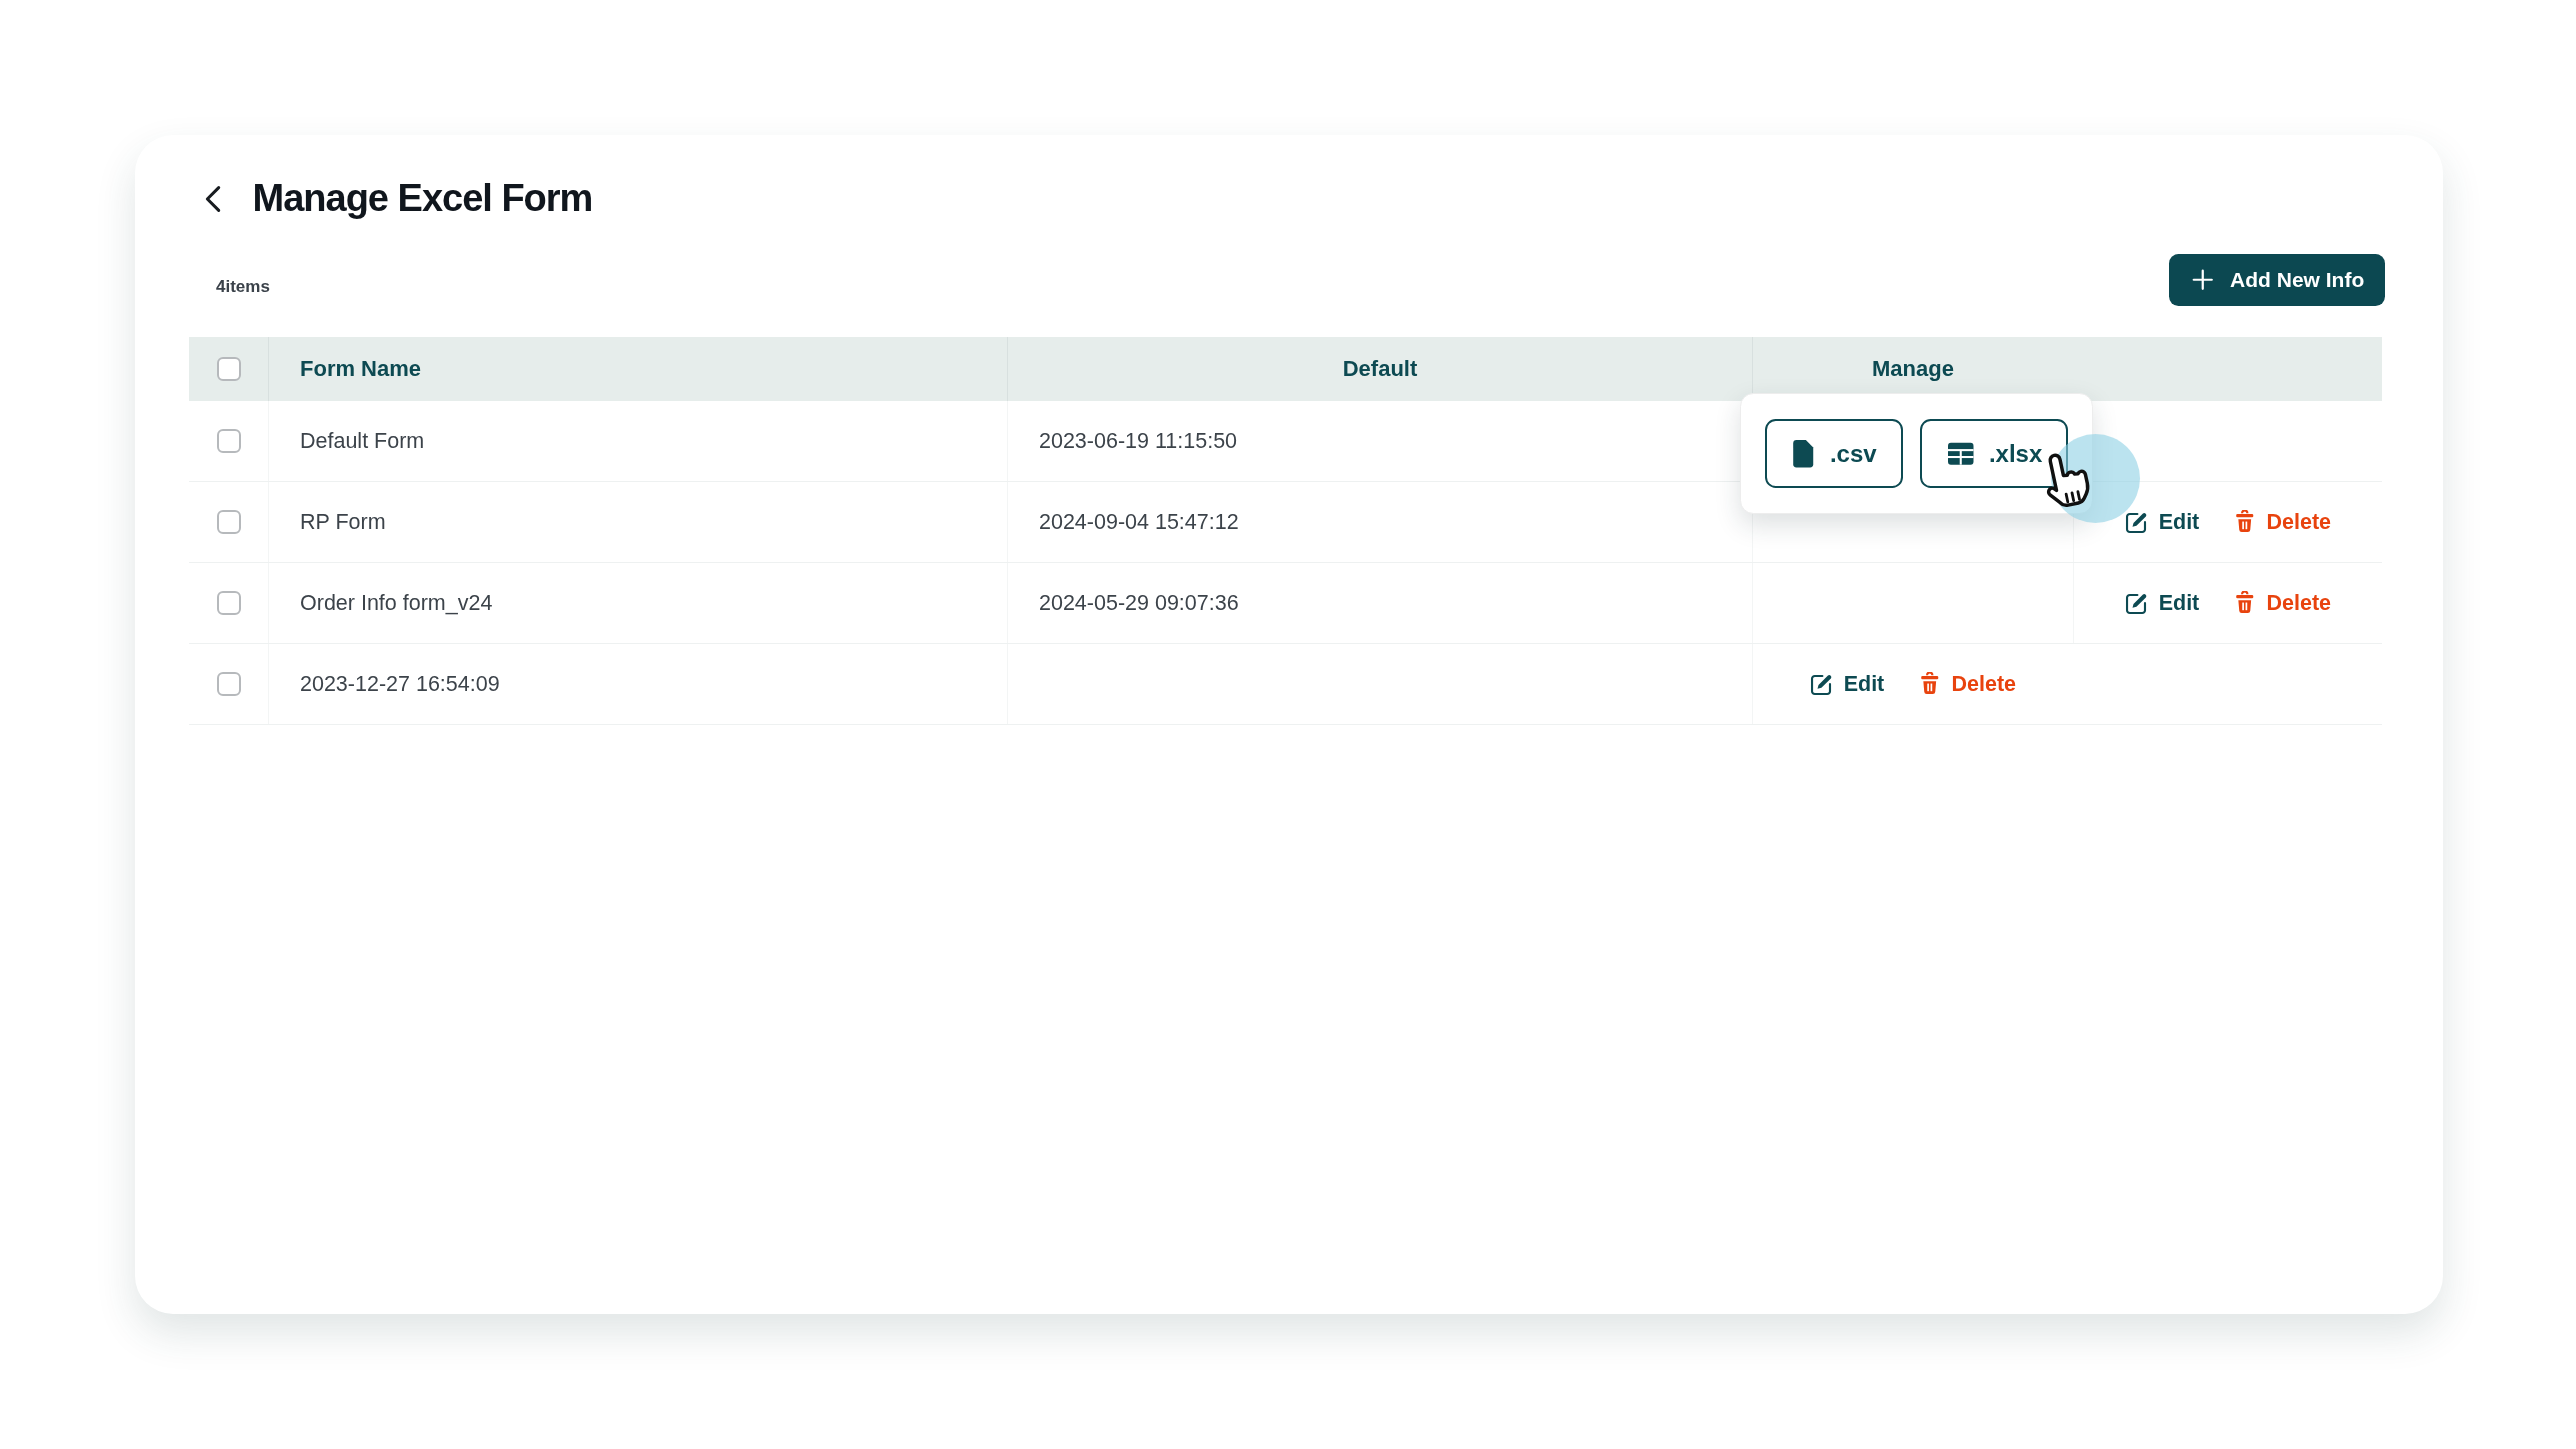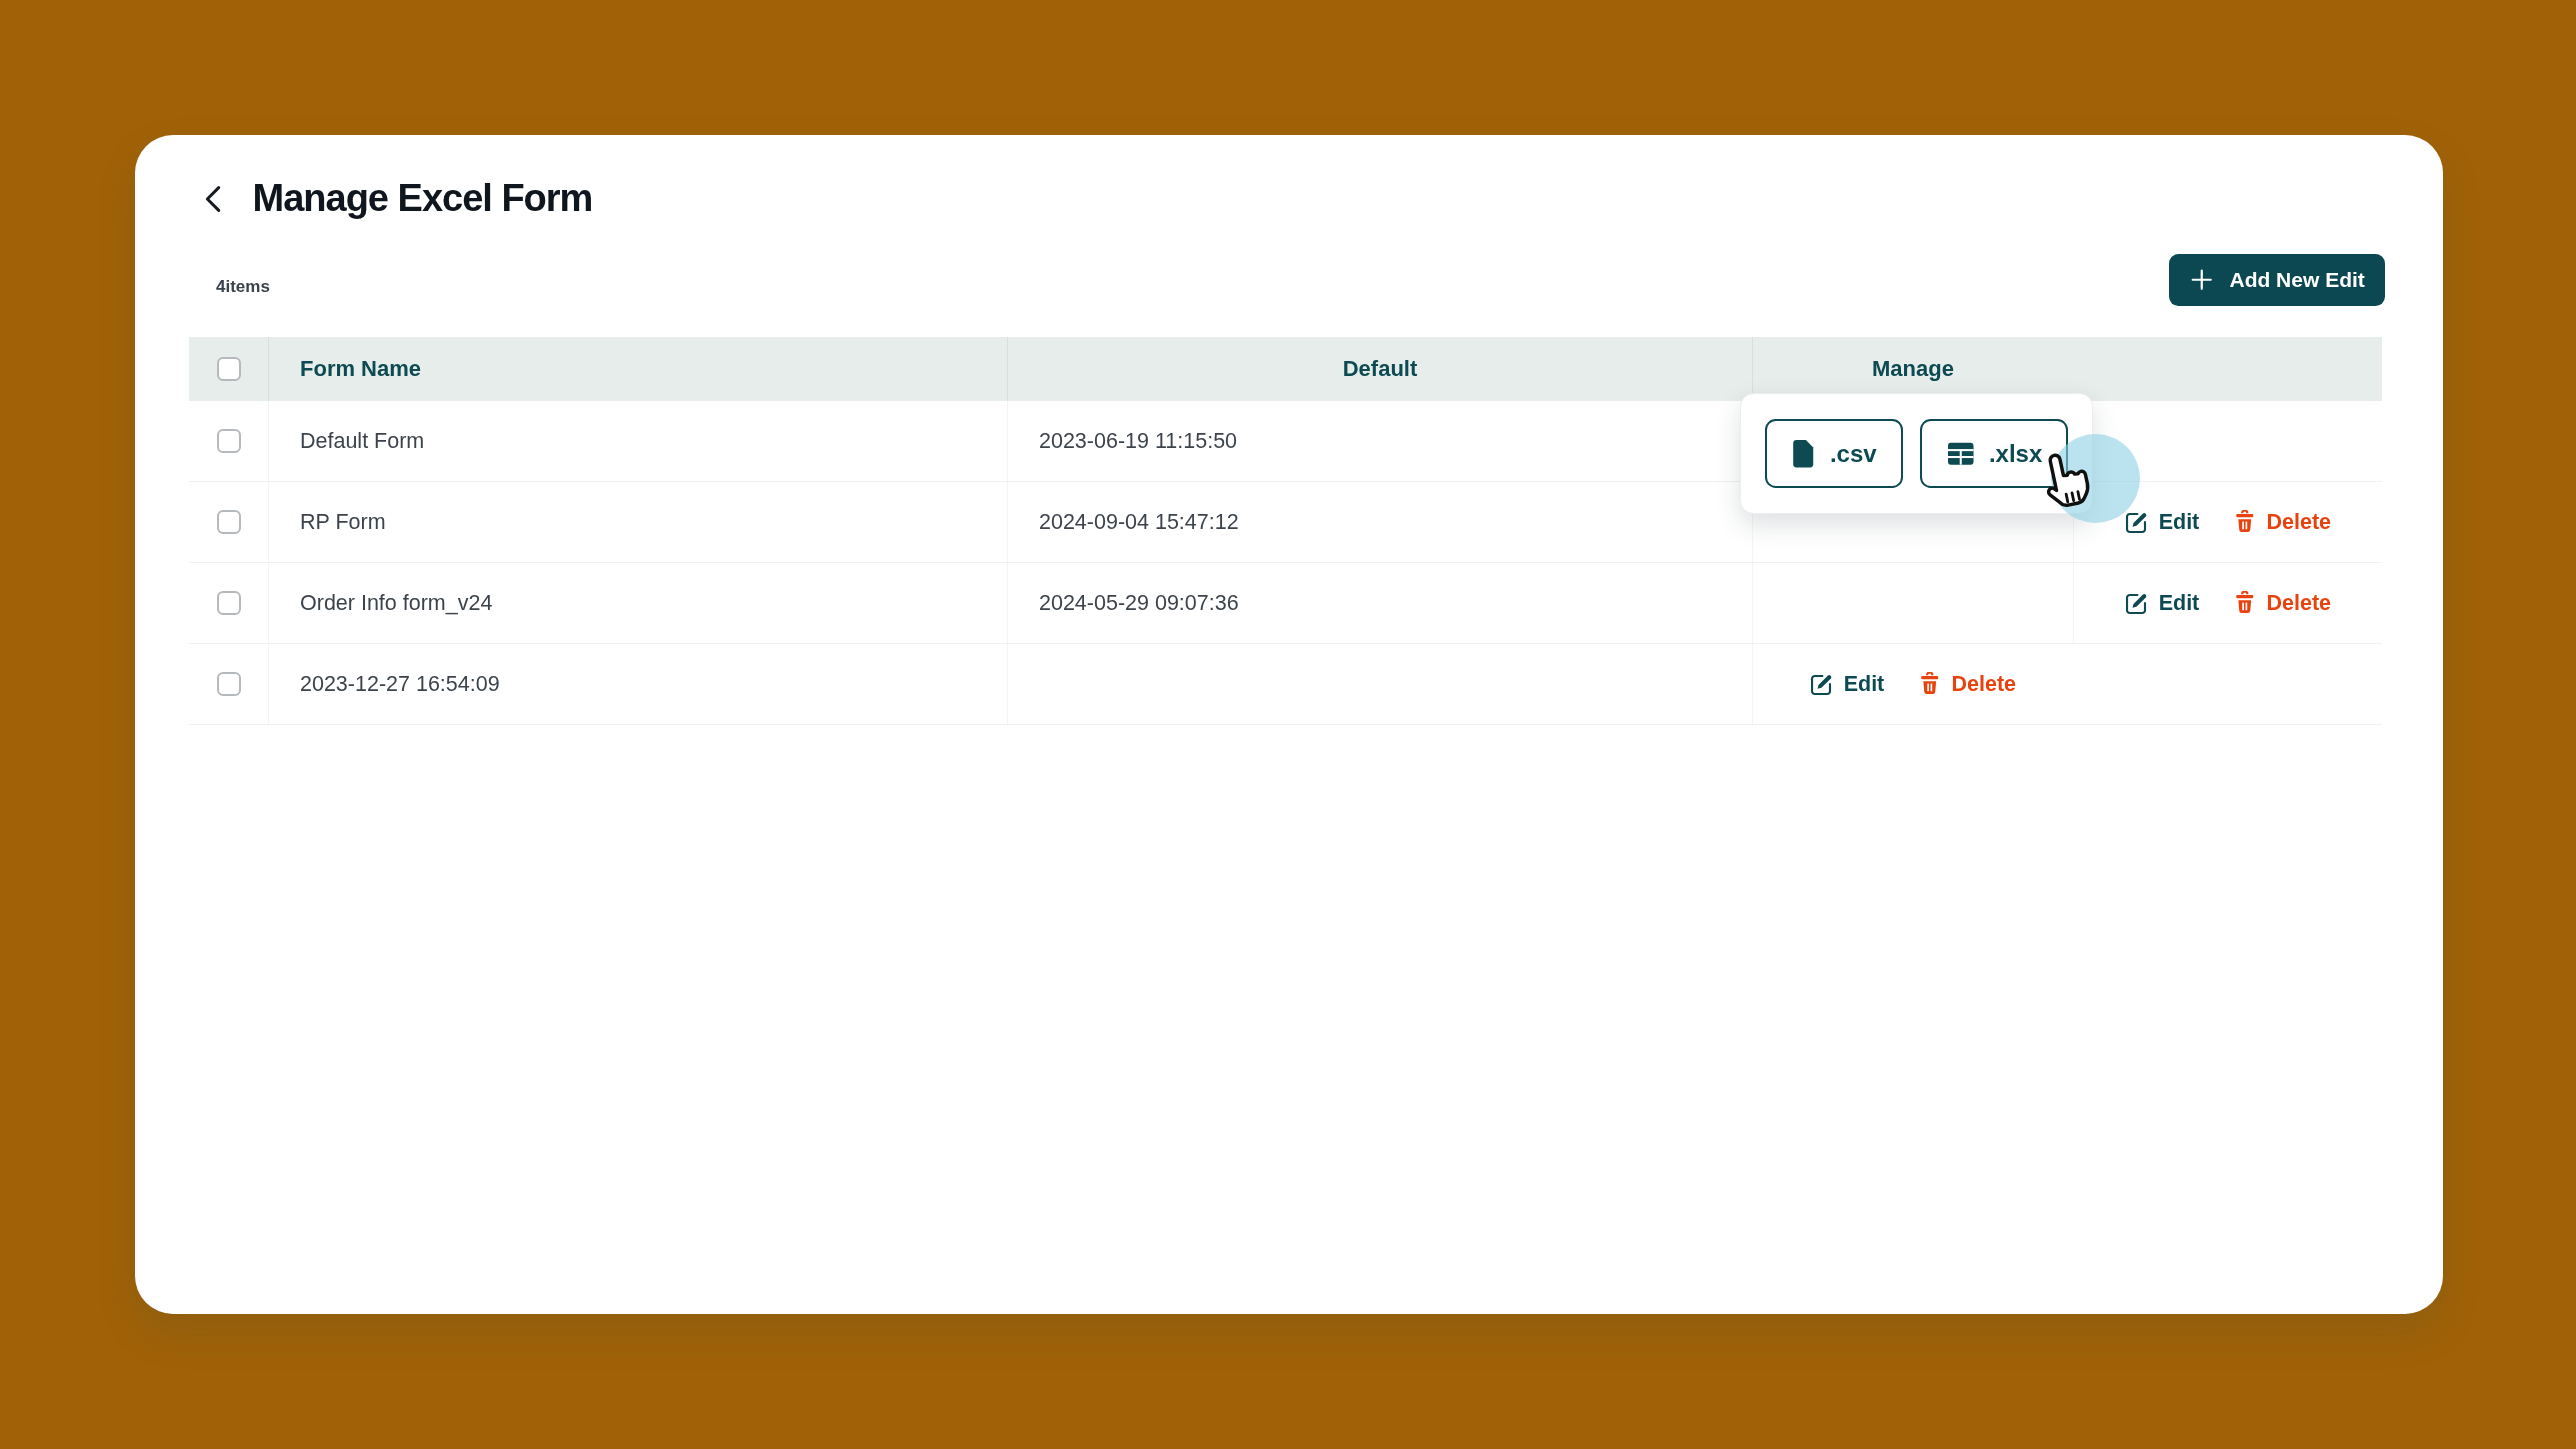--- a/index.html
+++ b/index.html
@@ -1,20 +1,20 @@
 <!DOCTYPE html>
 <html style="font-size:10.7px"><head>
 <meta charset="utf-8">
 <style>
   * { box-sizing: border-box; }
   html, body { margin: 0; padding: 0; }
   body { background: #cdd9da; }
   .screen {
     position: relative; width: 2576px; height: 1449px;
-    background: #a16207; overflow: hidden;
+    background: #ffffff; overflow: hidden;
     font-family: "Liberation Sans", "DejaVu Sans", sans-serif;
   }
   .card {
     position: absolute; left: 135px; top: 135px; width: 2308px; height: 1179px;
     background: #ffffff; border-radius: 38px;
     box-shadow: 0 19px 40px rgba(38, 68, 70, 0.14);
   }
   .page-header { position: absolute; left: 60px; top: 42px; display: flex; align-items: center; gap: 21.5px; }
   .back-btn { width: 36px; height: 40px; background: none; border: none; padding: 0; display: flex; align-items: center; justify-content: center; cursor: pointer; }
   .page-title { margin: 0; font-size: 38px; font-weight: 700; letter-spacing: -1px; color: #10161d; }
@@ -75,21 +75,21 @@
       </button>
       <h1 class="page-title">Manage Excel Form</h1>
     </div>
 
     <div class="items-count">4items</div>
 
     <button class="add-btn">
       <svg width="25.5" height="25.5" viewBox="0 0 24 24">
         <path d="M12 3.5v17M3.5 12h17" stroke="#ffffff" stroke-width="2.1" stroke-linecap="round" fill="none"></path>
       </svg>
-      <span>Add New Edit</span>
+      <span>Add New Info</span>
     </button>
 
     <div class="table">
       <div class="thead">
         <div class="th checkbox-cell">
           <button class="checkbox"></button>
         </div>
         <div class="th left">Form Name</div>
         <div class="th center">Default</div>
         <div class="th center">Manage</div>

